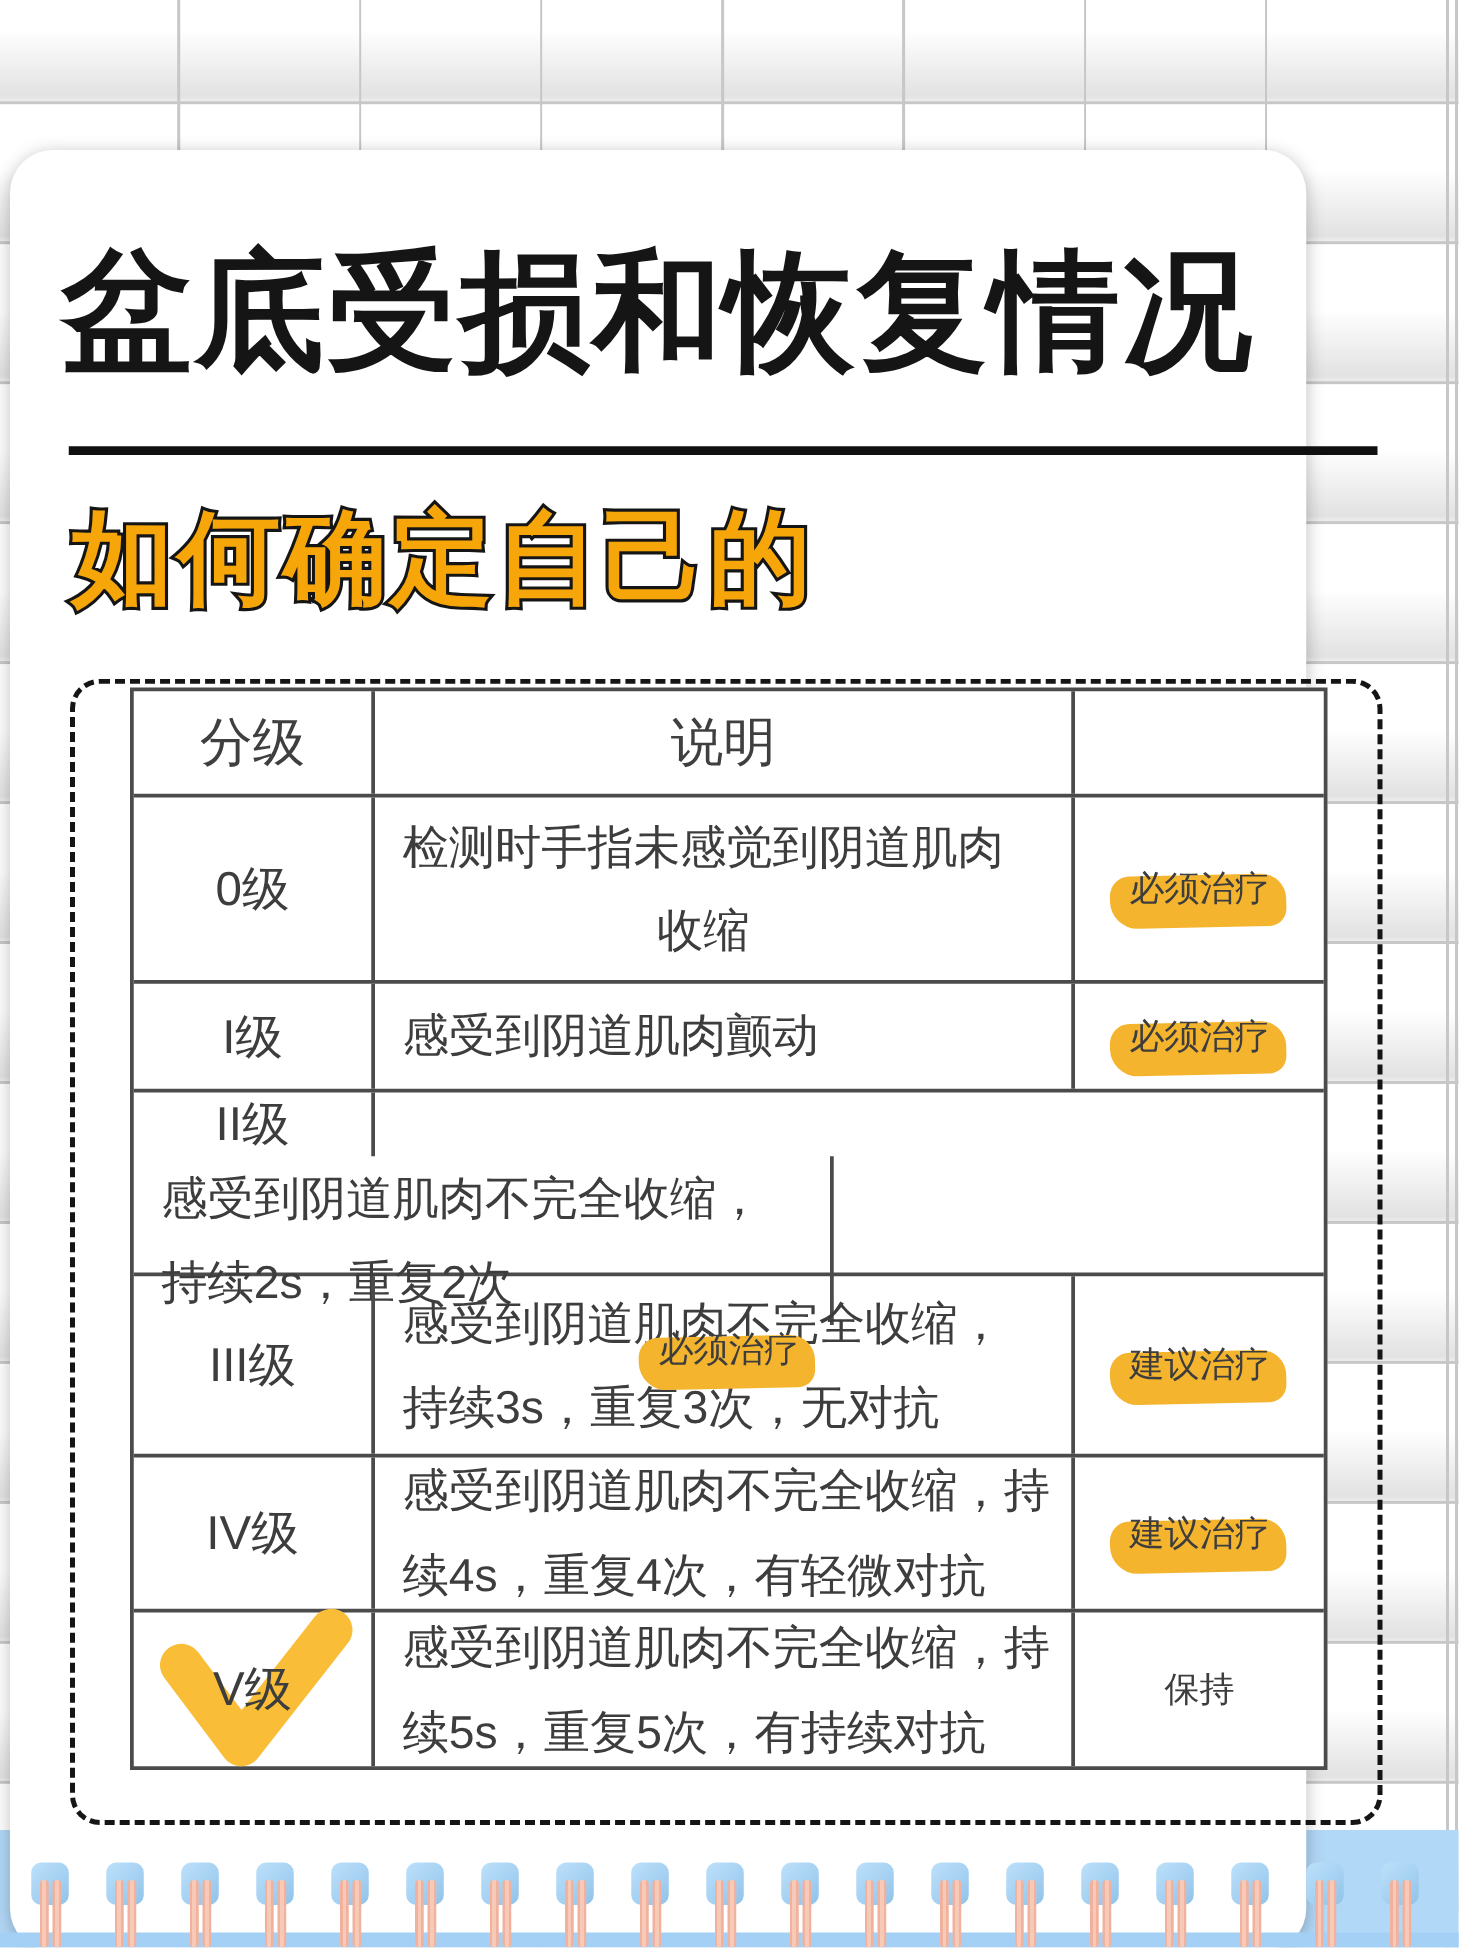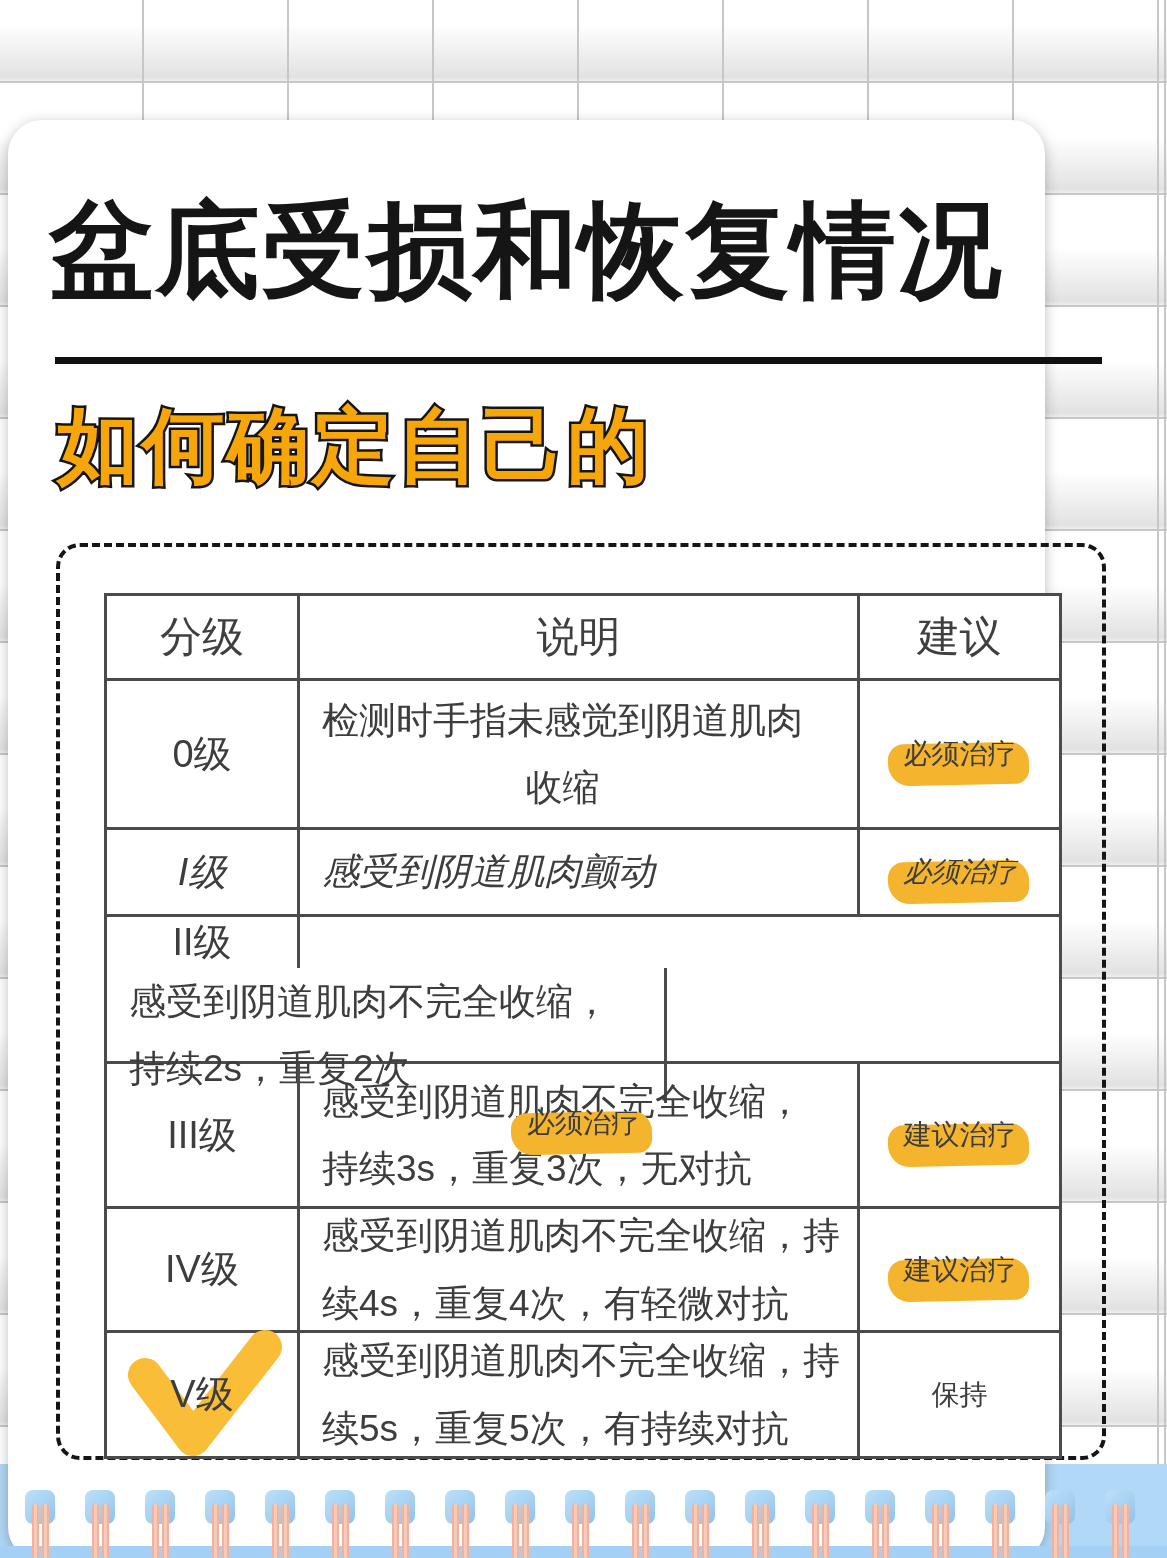--- a/index.html
+++ b/index.html
@@ -35,26 +35,26 @@
     paint-order:stroke fill;
   }
   
   .dashed-box{
     position:absolute;left:48px;top:423px;width:1050px;height:917px;box-sizing:border-box;
     border:4px dashed #151515;border-radius:24px;
   }
   
   .grade-table{
     position:absolute;left:96px;top:430px;width:958px;box-sizing:border-box;
-    border:3px solid #4b4b4b;background:#ffffff;color:#3d3d3d;margin-top:43px;
+    border:3px solid #4b4b4b;background:#ffffff;color:#3d3d3d;
   }
   .t-row{display:flex;box-sizing:border-box;border-bottom:3px solid #4b4b4b;}
   .t-row:last-child{border-bottom:none;}
   .rh{height:85px;}  
-  .r0{height:149px;text-align:center;} .r1{height:87px;font-style:italic;} .r2{height:147px;flex-direction:column;}
+  .r0{height:149px;text-align:center;} .r1{height:87px;} .r2{height:147px;flex-direction:column;}
   .r3{height:145px;} .r4{height:124px;} .r5{height:123px;border-radius:15px;}
   .cell{display:flex;align-items:center;box-sizing:border-box;}
   .col-level{width:193px;justify-content:center;border-right:3px solid #4b4b4b;font-size:38px;position:relative;}
   .col-desc{width:560px;border-right:3px solid #4b4b4b;padding:0 10px 0 22px;
             font-size:37px;line-height:1.82;white-space:pre-line;}
   .col-sugg{flex:1;justify-content:center;font-size:28px;}
   .rh .cell{font-size:42px;color:#3f3f3f;}
   .rh .col-desc{justify-content:center;padding:16px;}
   
   .hl{position:relative;display:inline-block;padding:1px 8px;z-index:0;}
@@ -92,21 +92,20 @@
       <text x="4" y="82" fill="#f7a60a" stroke="#151515" stroke-width="5">如何确定自己的</text>
     </svg>
 
     <div class="dashed-box"></div>
 
     <div class="grade-table">
 
       <div class="t-row rh">
         <div class="cell col-level">分级</div>
         <div class="cell col-desc">说明</div>
-        <div class="cell col-sugg">建议</div>
       </div>
 
       <div class="t-row r0">
         <div class="cell col-level">
             <span class="level-text">0级</span>
           </div>
         <div class="cell col-desc">检测时手指未感觉到阴道肌肉
 收缩</div>
         <div class="cell col-sugg">
             <span class="hl">必须治疗</span>

